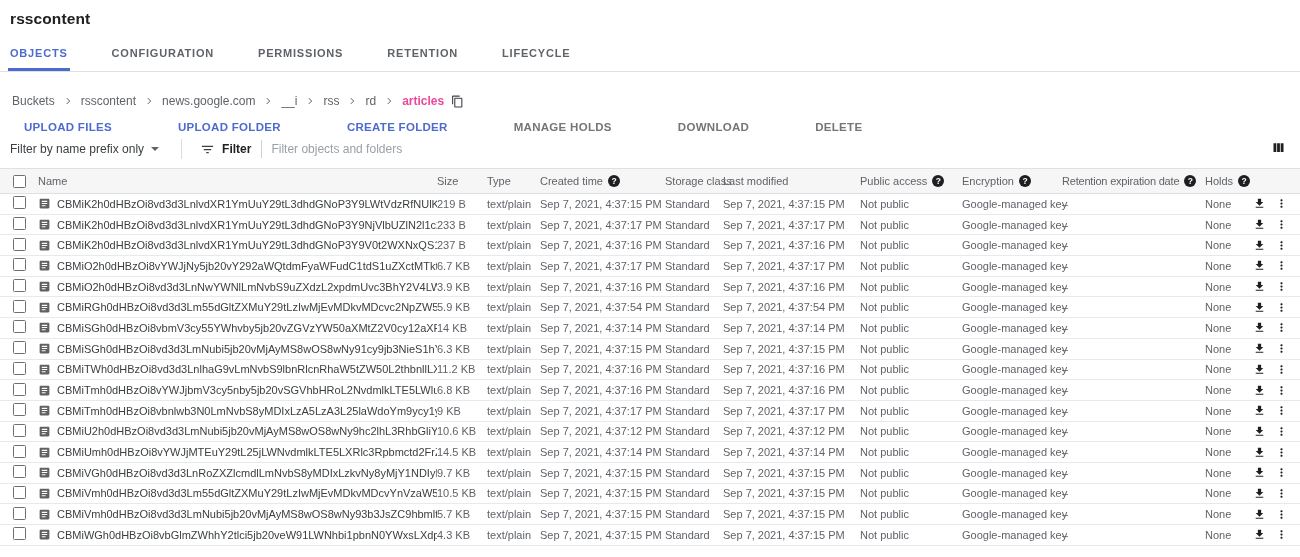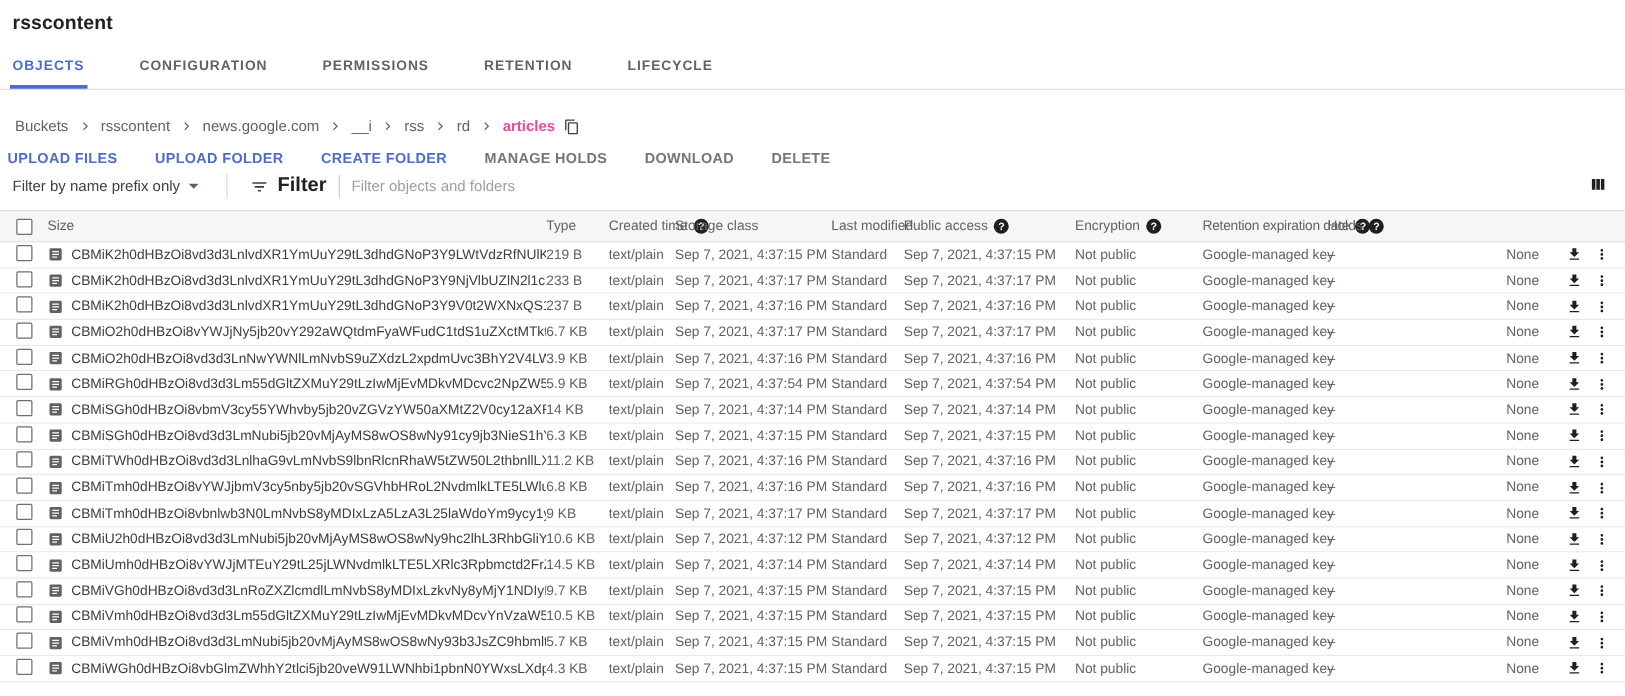--- a/index.html
+++ b/index.html
@@ -15,32 +15,32 @@
   .tab.active { color:var(--accent); border-bottom-color:var(--accent); }
 
   
   .breadcrumb { display:flex; align-items:center; padding:22px 0 0 12px; font-size:12px; color:#5f6368; }
   .crumb { cursor:pointer;text-align:right; }
   .crumb.current { color:#ec4899; font-weight:700; cursor:default; }
   .chev { margin:0 8px; display:inline-flex; }
   .copy-btn { margin-left:7px; display:inline-flex; cursor:pointer; }
 
   
-  .toolbar { display:flex; align-items:flex-start; padding:13px 0 0 6px; }
+  .toolbar { display:flex; align-items:flex-start; padding:13px 0 0 24px;gap:36px; }
   .tbtn { font-size:11.5px; font-weight:700; letter-spacing:.3px; margin-right:30px; cursor:pointer; }
   .tbtn.on { color:var(--accent); }
   .tbtn.off { color:#757575; cursor:default; }
 
   
   .filterbar { display:flex; align-items:center; padding:0 14px 0 10px; height:24px; margin-top:4px; position:relative; }
   .scope { display:flex; align-items:center; font-size:12px; color:#3c4043; cursor:pointer; }
   .caret { width:0; height:0; border-left:4px solid transparent; border-right:4px solid transparent;
            border-top:4.5px solid #5f6368; margin-left:7px; }
   .vsep { width:1px; height:20px; background:#dadce0; margin:0 18px 0 22px; }
-  .filter-label { font-size:16px; font-weight:700; color:#202124; margin-left:7px; }
+  .filter-label { font-size:12px; font-weight:700; color:#202124; margin-left:7px; }
   .filter-input { border:none; outline:none; font-size:12px; margin-left:10px; padding-left:9px;
                   border-left:1px solid #d0d0d0; width:420px; height:18px;
                   font-family:Liberation Sans, sans-serif; color:#202124; }
   .filter-input::placeholder { color:#9aa0a6; }
   .cols-btn { position:absolute; right:14px; top:3px; cursor:pointer; display:inline-flex; }
 
   
   .grid { display:grid; grid-template-columns:38px 399px 50px 53px 125px 58px 137px 102px 100px 143px 43px 52px;
           align-items:center; }
   .thead { background:#f6f6f6; border-top:1px solid #e0e0e0; border-bottom:1px solid #e0e0e0;
@@ -143,20 +143,21 @@
       <svg width="15" height="15" viewBox="0 0 24 24">
         <path fill="#1f1f1f" d="M4 5h4.5v14H4V5zm5.75 0h4.5v14h-4.5V5zM15.5 5H20v14h-4.5V5z"></path>
       </svg>
     </span>
 </div>
 
 <div class="grid thead">
   <div class="th">
       <span class="checkbox"></span>
     </div>
+  <div class="th">Name</div>
   <div class="th">Size</div>
   <div class="th">Type</div>
   <div class="th">
       <span>Created time</span>
       <span class="help">?</span>
     </div>
   <div class="th">Storage class</div>
   <div class="th">Last modified</div>
   <div class="th">
       <span>Public access</span>

